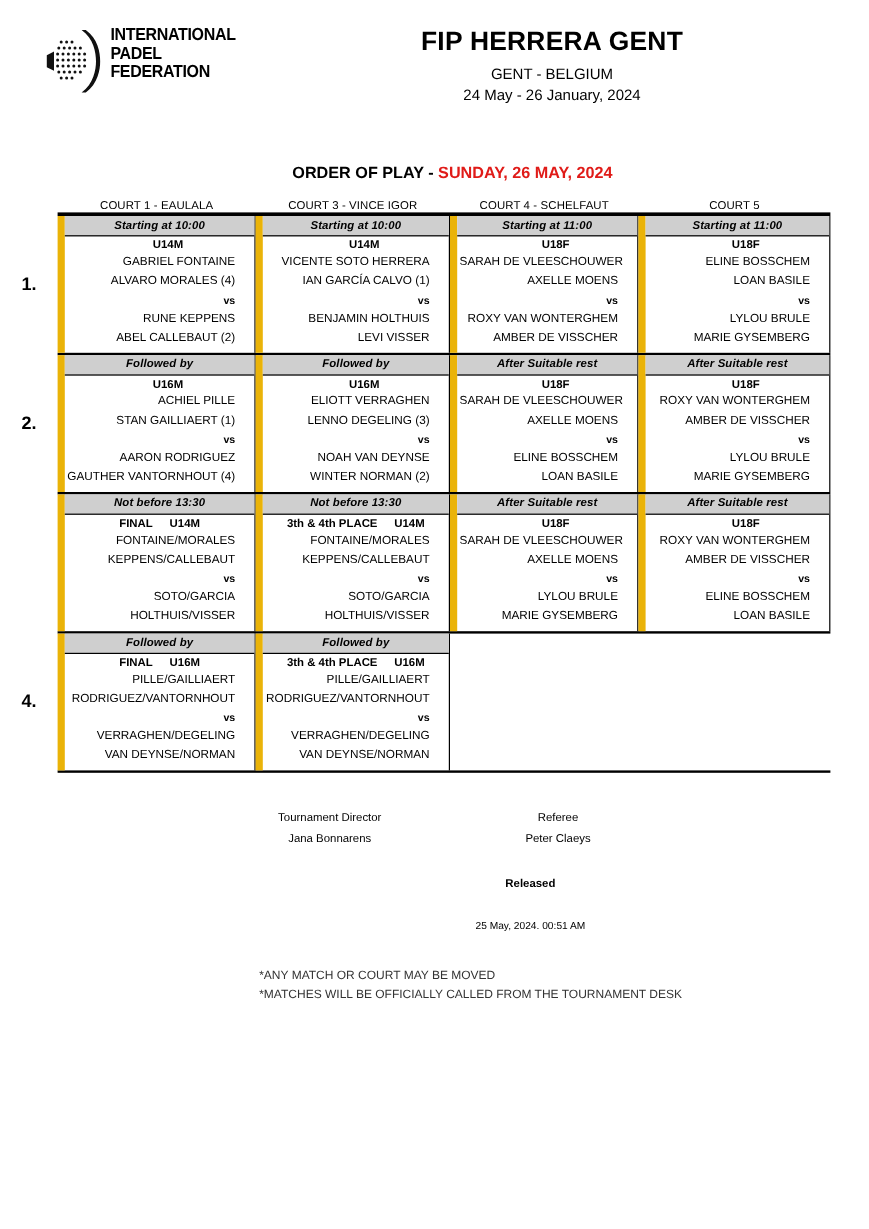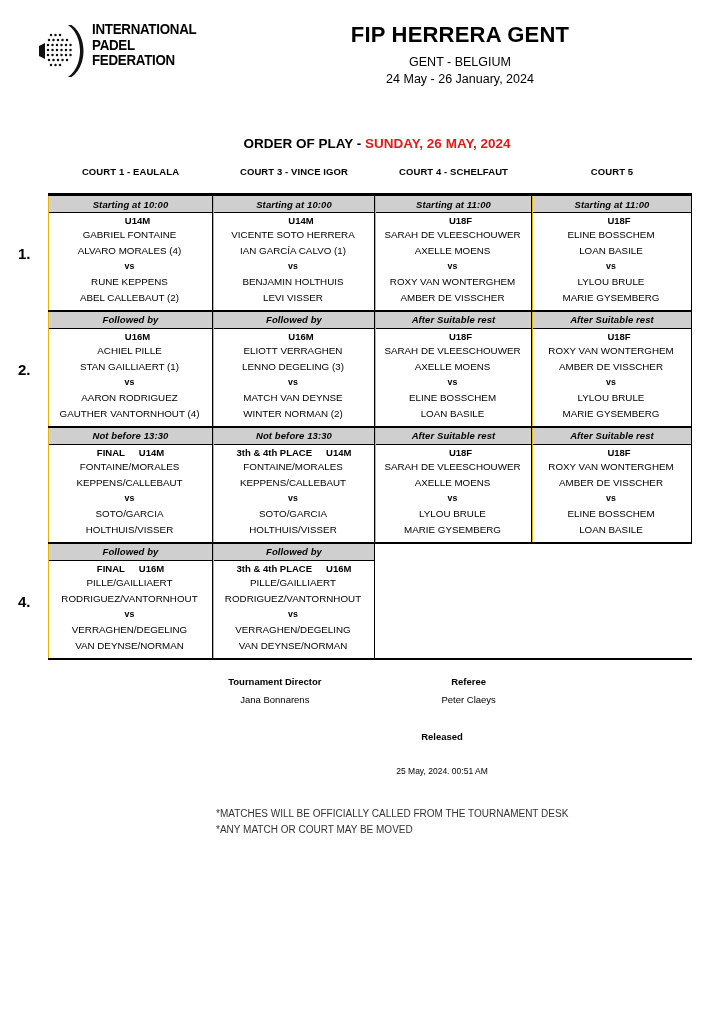--- a/index.html
+++ b/index.html
@@ -87,23 +87,23 @@
     left: 48px;
     top: 166px;
     width: 644px;
   }
   .court-heads {
     display: flex;
     width: 100%;
   }
   .court-heads > div {
     font-size: 9.5px;
-    font-weight: bold;
+    font-weight: normal;
     text-align: center;
-    padding-bottom: 16px;
+    padding-bottom: 0;
     letter-spacing: 0.1px;
   }
   .c1 { width: 165px; }
   .c2 { width: 162px; }
   .c3 { width: 157px; }
   .c4 { width: 160px; }
 
   .grid {
     width: 100%;
     border-top: 3px solid #000;
@@ -113,21 +113,21 @@
     display: flex;
     width: 100%;
     border-bottom: 2px solid #000;
     position: relative;
   }
   .blockrow:last-child { border-bottom: 2px solid #000; }
 
   .cell {
     box-sizing: border-box;
     border-right: 1px solid #000;
-    border-left: 1px solid #eab308;
+    border-left: 6px solid #eab308;
     display: flex;
     flex-direction: column;
   }
   .cell.empty { border: none; }
   .cell.col1 { width: 165px; }
   .cell.col2 { width: 162px; }
   .cell.col3 { width: 157px; }
   .cell.col4 { width: 160px; }
 
   .timebar {
@@ -145,22 +145,22 @@
     justify-content: center;
     align-items: baseline;
     font-size: 9.5px;
     font-weight: bold;
     padding: 2px 5px 1px 5px;
     gap: 14px;
   }
   .cat-line .stage { }
   .cat-line .cat { }
   .players {
-    text-align: center;
-    padding: 0 4px 4px 2px;
+    text-align: right;
+    padding: 0 16px 4px 2px;
   }
   .players .p {
     font-size: 9.8px;
     line-height: 15.8px;
     white-space: nowrap;
   }
   .players .vs {
     font-size: 8.8px;
     font-weight: bold;
     line-height: 15.8px;
@@ -183,21 +183,21 @@
     width: 724px;
   }
   .officials {
     display: flex;
     justify-content: center;
     gap: 120px;
   }
   .official { text-align: center; }
   .official .role {
     font-size: 9.5px;
-    font-weight: bold;
+    font-weight: normal;
     margin-bottom: 7px;
   }
   .official .person { font-size: 9.5px; }
 
   .released {
     text-align: center;
     margin-top: 26px;
     padding-left: 160px;
   }
   .released .rl { font-size: 9.5px; font-weight: bold; margin-bottom: 24px; }
@@ -367,21 +367,21 @@
         <div class="cell col2">
           <div class="timebar">Followed by</div>
           <div class="cat-line">
             <span class="stage"></span>
             <span class="cat">U16M</span>
           </div>
           <div class="players">
             <div class="p">ELIOTT VERRAGHEN</div>
             <div class="p">LENNO DEGELING (3)</div>
             <div class="vs">vs</div>
-            <div class="p">MATCH VAN DEYNSE</div>
+            <div class="p">NOAH VAN DEYNSE</div>
             <div class="p">WINTER NORMAN (2)</div>
           </div>
         </div>
         <div class="cell col3">
           <div class="timebar">After Suitable rest</div>
           <div class="cat-line">
             <span class="stage"></span>
             <span class="cat">U18F</span>
           </div>
           <div class="players">
@@ -513,16 +513,16 @@
       <div class="person">Peter Claeys</div>
     </div>
   </div>
 
   <div class="released">
     <div class="rl">Released</div>
     <div class="rt">25 May, 2024. 00:51 AM</div>
   </div>
 
   <div class="notes">
+    <div>*ANY MATCH OR COURT MAY BE MOVED</div>
     <div>*MATCHES WILL BE OFFICIALLY CALLED FROM THE TOURNAMENT DESK</div>
-    <div>*ANY MATCH OR COURT MAY BE MOVED</div>
   </div>
 </div>
 
 </body></html>

